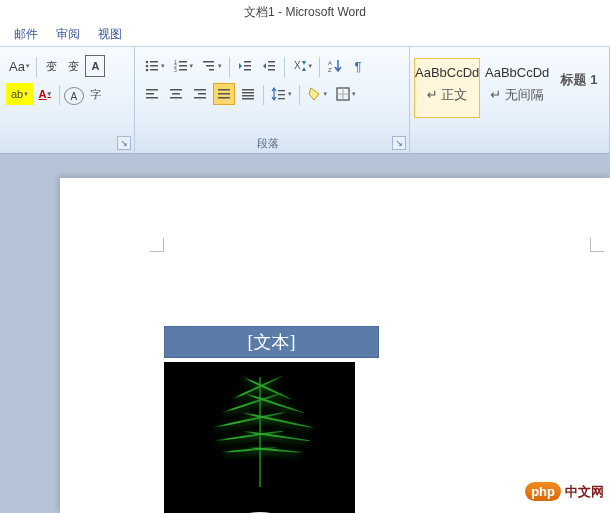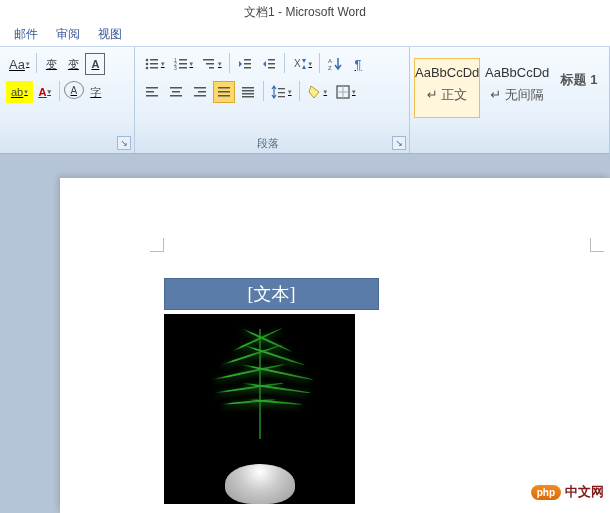--- a/index.html
+++ b/index.html
@@ -9,21 +9,21 @@
 
 .tabs { height: 24px; background: #fff; display: flex; gap: 18px; padding-left: 14px; align-items: center; font-size: 12px; color: #3b5998; }
 .tabs span { cursor: default; }
 
 .ribbon { height: 108px; background: linear-gradient(#f6fbff, #e6f0fa 70%, #d6e4f2); border-top: 1px solid #c5d6ea; border-bottom: 1px solid #a0b8d4; display: flex; }
 
 .group { border-right: 1px solid #b8ccdf; position: relative; padding: 4px 4px 18px 4px; }
 .group-label { position: absolute; bottom: 2px; left: 0; right: 8px; text-align: center; font-size: 11px; color: #5a6b80; }
 .launcher { position: absolute; right: 3px; bottom: 3px; width: 14px; height: 14px; border: 1px solid #a0b8d4; font-size: 9px; color: #5a6b80; display: flex; align-items: center; justify-content: center; background: #e8f1fa; }
 
-.row { display: flex; align-items: flex-start; gap: 2px; height: 28px; padding: 2px; text-decoration: underline; }
+.row { display: flex; align-items: flex-end; gap: 2px; height: 28px; padding: 2px; }
 .btn { min-width: 20px; height: 22px; display: flex; align-items: center; justify-content: center; font-size: 11px; padding: 0 2px; border: 1px solid transparent; color: #444; }
 .dd { font-size: 7px; color: #666; margin-left: 1px; }
 .sep { width: 1px; height: 20px; background: #b8ccdf; margin: 0 2px; }
 
 .font-group { width: 135px; }
 .para-group { width: 275px; }
 .styles-group { flex: 1; padding: 6px 4px 18px 4px; }
 
 .align-active { background: #fcd76a; border: 1px solid #d8a830 !important; }
 
@@ -32,30 +32,30 @@
 .style-item.active { border: 1px solid #f0c04a; background: #fff6dc; }
 .style-item.big { font-size: 22px; font-weight: bold; width: 50px; }
 .style-name { font-size: 13px; margin-top: 6px; color: #555; display: block; }
 
 .workspace { background: #b5c4d6; position: absolute; top: 154px; left: 0; right: 0; bottom: 0; }
 .page { background: #fff; position: absolute; top: 24px; left: 60px; right: 0; bottom: 0; box-shadow: -2px -2px 6px rgba(0,0,0,0.15); }
 .corner-l { position: absolute; top: 60px; left: 90px; width: 14px; height: 14px; border-right: 1px solid #bbb; border-bottom: 1px solid #bbb; }
 .corner-r { position: absolute; top: 60px; right: 6px; width: 14px; height: 14px; border-left: 1px solid #bbb; border-bottom: 1px solid #bbb; }
 
 .content-box { position: absolute; top: 100px; left: 104px; width: 215px; }
-.text-header { background: #5b7ca8; color: #fff; height: 32px; display: flex; align-items: center; justify-content: center; font-size: 18px; font-family: SimSun; border: 1px solid #4a6a96; }
+.text-header { background: #5b7ca8; color: #fff; height: 32px; display: flex; align-items: center; justify-content: center; font-size: 18px; font-family: SimSun; border: 1px solid #4a6a96; margin-top: 48px; }
 .image-ph { width: 191px; height: 190px; margin-top: 4px; background: #000; position: relative; overflow: hidden; }
 
 .plant { position: absolute; left: 50%; top: 8%; transform: translateX(-50%); }
 .stem { width: 2px; height: 110px; background: #1a6b1a; margin: 0 auto; }
 .fronds div { position: absolute; width: 70px; height: 2px; background: linear-gradient(90deg, transparent, #2eae2e 20%, #1e7a1e); border-radius: 50%; box-shadow: 0 2px 6px #1e7a1e; }
 .pot { position: absolute; bottom: 0; left: 50%; transform: translateX(-50%); width: 70px; height: 40px; background: radial-gradient(ellipse at 50% 20%, #fff, #ccc 40%, #999); border-radius: 50% 50% 40% 40%; }
 
 .watermark { position: absolute; right: 6px; bottom: 12px; font-size: 13px; color: #fff; font-weight: bold; display: flex; align-items: center; }
-.wm-badge { background: linear-gradient(#f28c1e, #d86a0a); color: #fff; font-size: 10px; padding: 2px 6px; border-radius: 10px; margin-right: 4px; }
+.wm-badge { background: linear-gradient(#f28c1e, #d86a0a); color: #fff; font-size: 13px; padding: 2px 6px; border-radius: 10px; margin-right: 4px; }
 .wm-text { color: #7f1d1d; font-size: 13px; }
 
 svg.ico { width: 16px; height: 16px; }
 </style>
 </head>
 <body>
 
 <div class="title-bar">文档1 - Microsoft Word</div>
 
 <div class="tabs">

